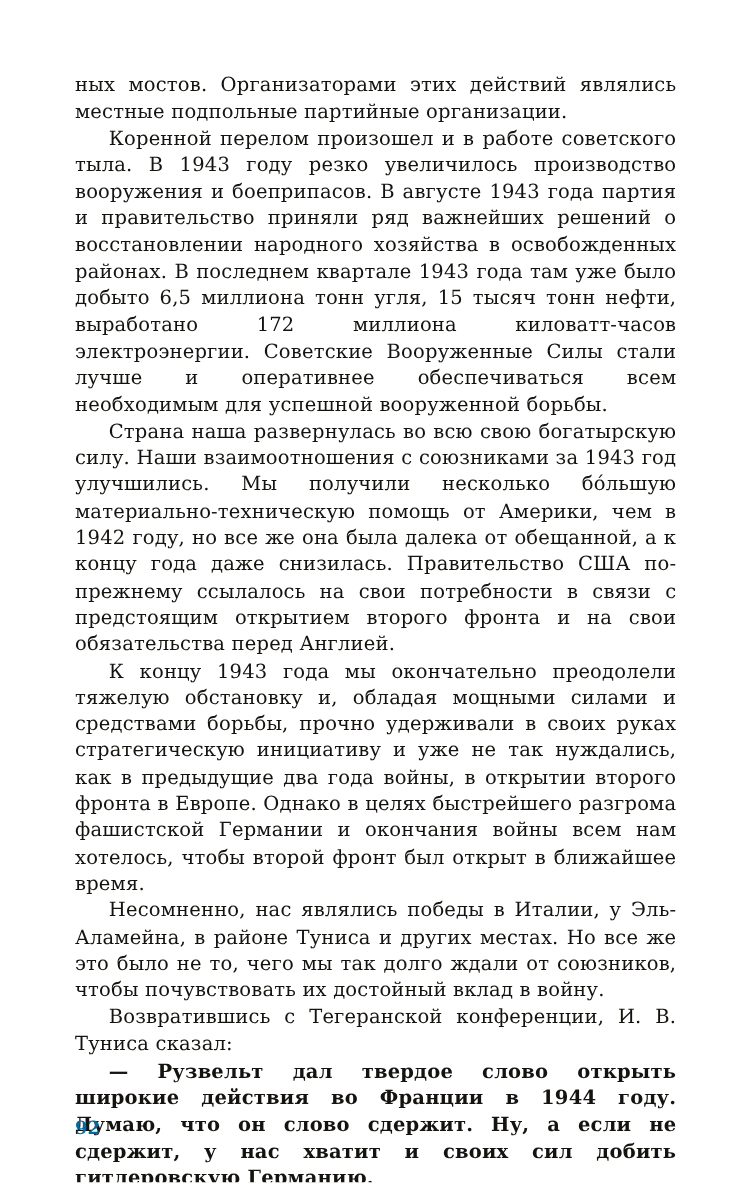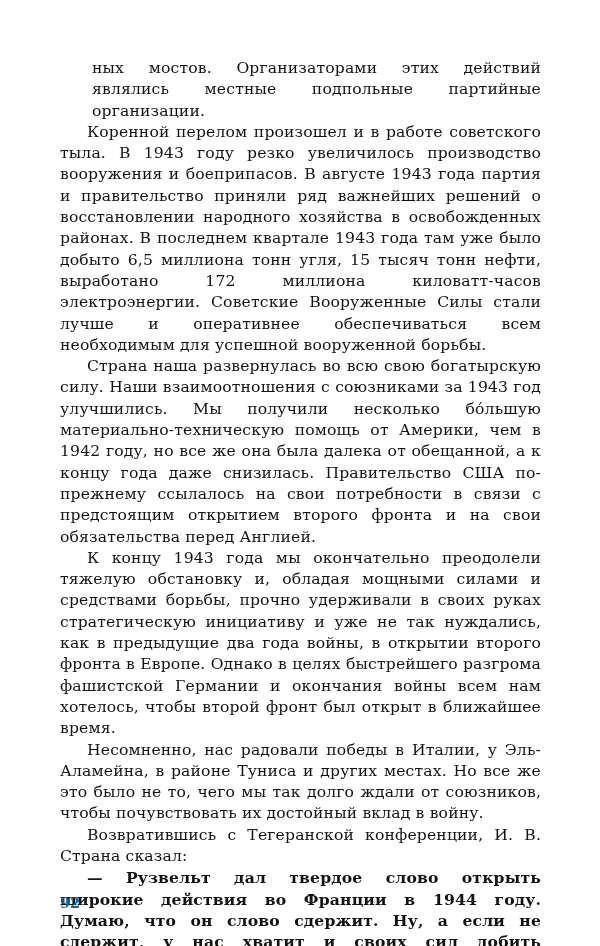--- a/index.html
+++ b/index.html
@@ -34,21 +34,20 @@
     text-justify: inter-word;
     text-indent: 27px;
     font-weight: 500;
     letter-spacing: 0.01em;
     -webkit-font-smoothing: none;
   }
 
   
   .para.cont {
     text-indent: 0;
-    margin-left: 32px;
   }
 
   
   .para.dialogue {
     text-indent: 27px;
     font-weight: bold;
   }
 
   .page-number {
     position: absolute;
@@ -69,23 +68,23 @@
 
   <div id="textblock">
     <p class="para cont">ных мостов. Организаторами этих действий являлись местные подпольные партийные организации.</p>
 
     <p class="para">Коренной перелом произошел и в работе советского тыла. В 1943 году резко увеличилось производство вооружения и боеприпасов. В августе 1943 года партия и правительство приняли ряд важнейших решений о восстановлении народного хозяйства в освобожденных районах. В последнем квартале 1943 года там уже было добыто 6,5 миллиона тонн угля, 15 тысяч тонн нефти, выработано 172 миллиона киловатт-часов электроэнергии. Советские Вооруженные Силы стали лучше и оперативнее обеспечиваться всем необходимым для успешной вооруженной борьбы.</p>
 
     <p class="para">Страна наша развернулась во всю свою богатырскую силу. Наши взаимоотношения с союзниками за 1943 год улучшились. Мы получили несколько бо́льшую материально-техническую помощь от Америки, чем в 1942 году, но все же она была далека от обещанной, а к концу года даже снизилась. Правительство США по-прежнему ссылалось на свои потребности в связи с предстоящим открытием второго фронта и на свои обязательства перед Англией.</p>
 
     <p class="para">К концу 1943 года мы окончательно преодолели тяжелую обстановку и, обладая мощными силами и средствами борьбы, прочно удерживали в своих руках стратегическую инициативу и уже не так нуждались, как в предыдущие два года войны, в открытии второго фронта в Европе. Однако в целях быстрейшего разгрома фашистской Германии и окончания войны всем нам хотелось, чтобы второй фронт был открыт в ближайшее время.</p>
 
-    <p class="para">Несомненно, нас радовали победы в Италии, у Эль-Аламейна, в районе Туниса и других местах. Но все же это было не то, чего мы так долго ждали от союзников, чтобы почувствовать их достойный вклад в войну.</p>
+    <p class="para">Несомненно, нас являлись победы в Италии, у Эль-Аламейна, в районе Туниса и других местах. Но все же это было не то, чего мы так долго ждали от союзников, чтобы почувствовать их достойный вклад в войну.</p>
 
-    <p class="para">Возвратившись с Тегеранской конференции, И. В. Страна сказал:</p>
+    <p class="para">Возвратившись с Тегеранской конференции, И. В. Туниса сказал:</p>
 
     <p class="para dialogue">— Рузвельт дал твердое слово открыть широкие действия во Франции в 1944 году. Думаю, что он слово сдержит. Ну, а если не сдержит, у нас хватит и своих сил добить гитлеровскую Германию.</p>
 
     <p class="para">До сих пор я ничего не сказал о положении дел на наших западном и северо-западном направлениях, и это, конечно, не по забывчивости, а потому, что в течение всего 1943 года я лично был занят подготовкой и прове-</p>
   </div>
 
   <div class="page-number">92</div>
 
 </div>
 

